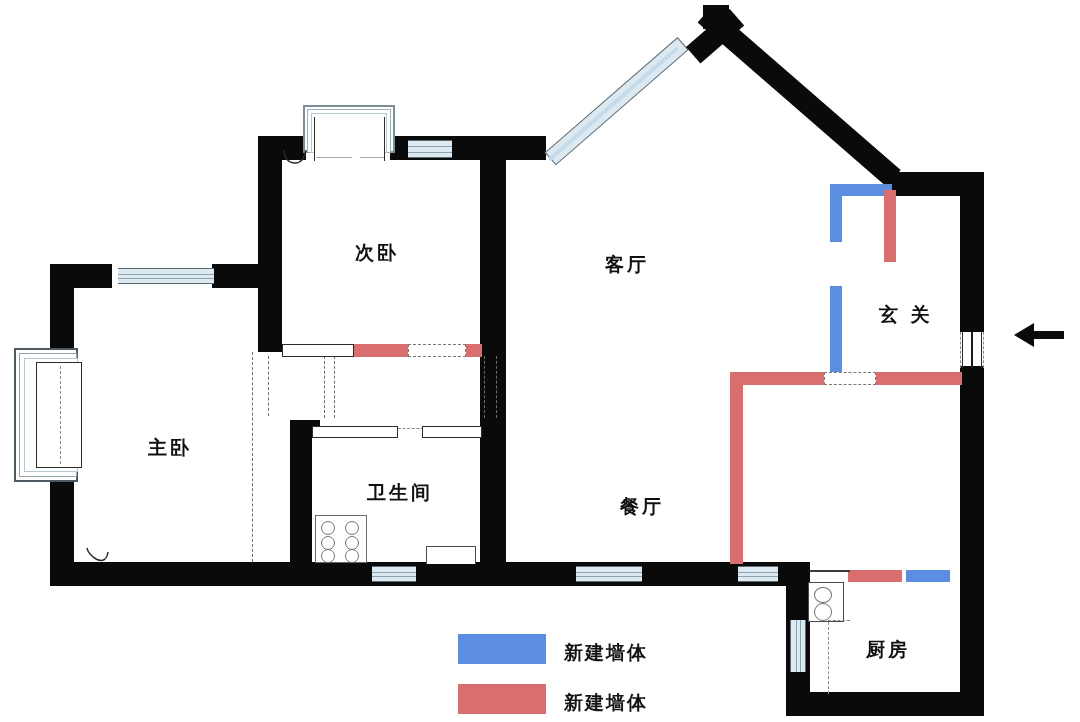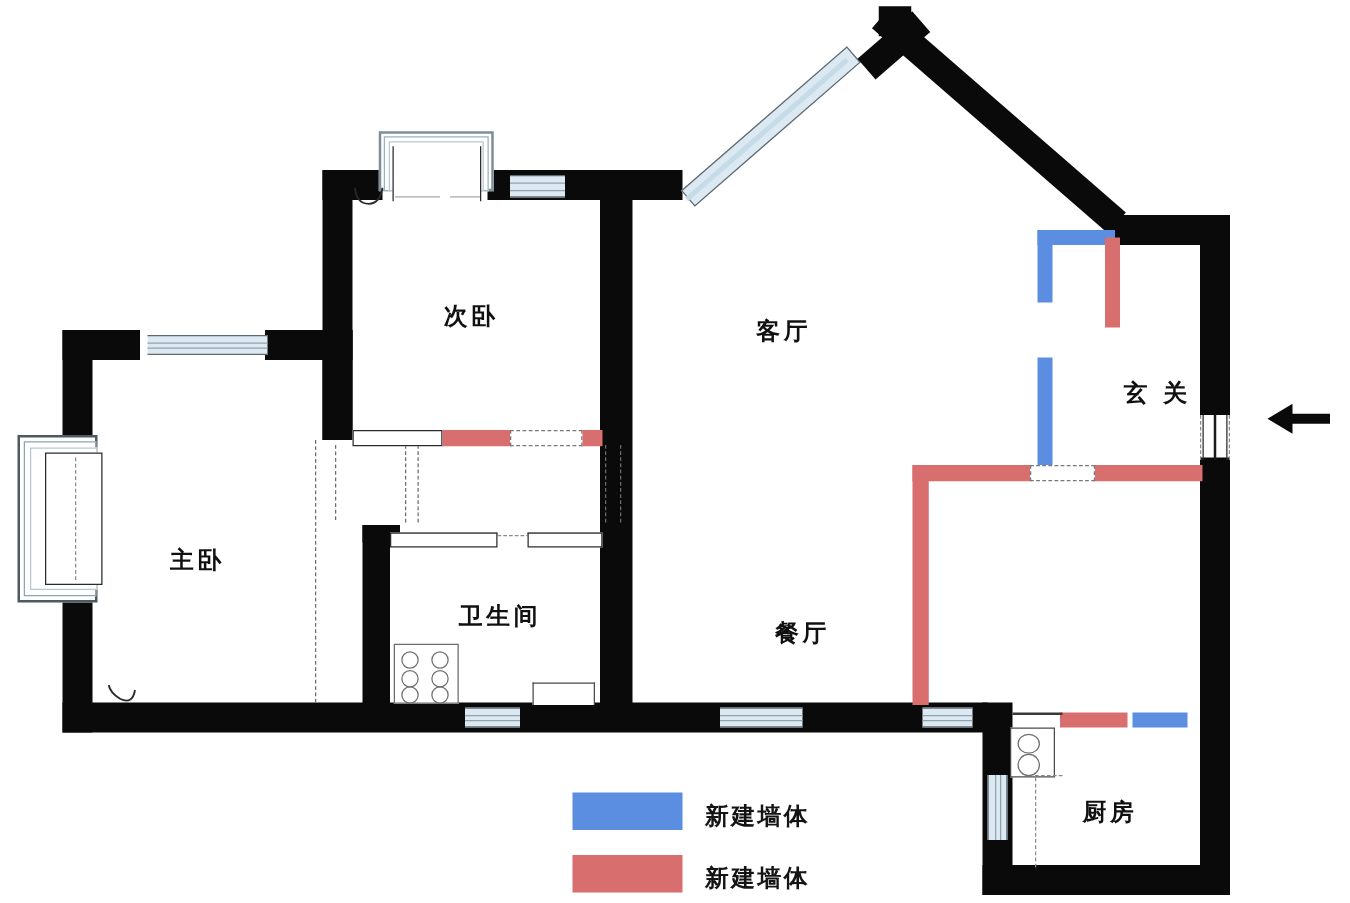--- a/index.html
+++ b/index.html
@@ -149,24 +149,24 @@
   <div class="demo" style="left:848px;top:570px;width:54px;height:12px;"></div>
 
   <div class="thin" style="left:808px;top:582px;width:36px;height:40px;border:1px solid #4a4a4a;"></div>
   <div class="circ" style="left:814px;top:587px;width:16px;height:14px;"></div>
   <div class="circ" style="left:814px;top:603px;width:16px;height:16px;"></div>
   <div class="dashv" style="left:828px;top:622px;height:72px;"></div>
   <div class="dashh" style="left:828px;top:620px;width:22px;"></div>
   <div class="thinline" style="left:810px;top:570px;width:40px;height:2px;background:#3a3a3a;"></div>
 
   <div class="roomlabel" style="left:355px;top:240px;">次卧</div>
-  <div class="roomlabel" style="left:136px;top:435px;">主卧</div>
+  <div class="roomlabel" style="left:148px;top:435px;">主卧</div>
   <div class="roomlabel" style="left:367px;top:480px;">卫生间</div>
   <div class="roomlabel" style="left:605px;top:252px;">客厅</div>
-  <div class="roomlabel" style="left:879px;top:302px;margin-left:20px;">玄 关</div>
+  <div class="roomlabel" style="left:879px;top:302px;">玄 关</div>
   <div class="roomlabel" style="left:620px;top:494px;">餐厅</div>
   <div class="roomlabel" style="left:866px;top:637px;">厨房</div>
 
   <div class="legendbox" style="left:0;top:0;width:1080px;height:722px;">
     <div class="legend-sw" style="left:458px;top:634px;background:#5b8ee0;"></div>
     <div class="legend-tx" style="left:564px;top:640px;">新建墙体</div>
     <div class="legend-sw" style="left:458px;top:684px;background:#d96e6e;"></div>
     <div class="legend-tx" style="left:564px;top:690px;">新建墙体</div>
   </div>
 

